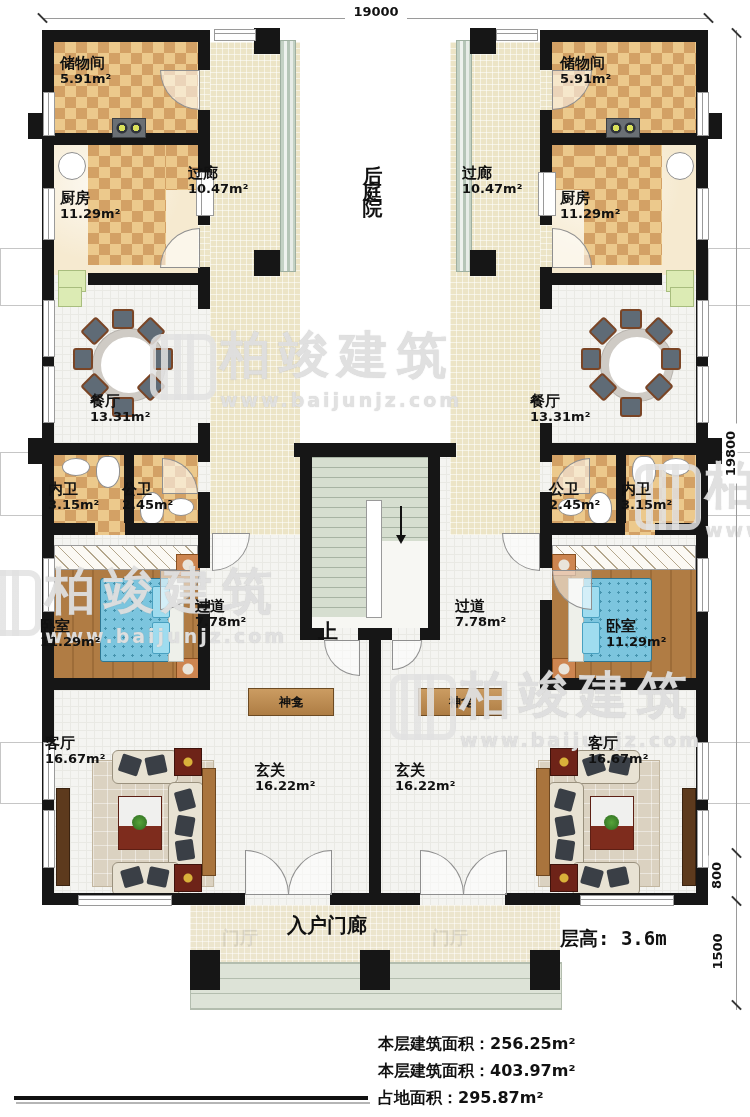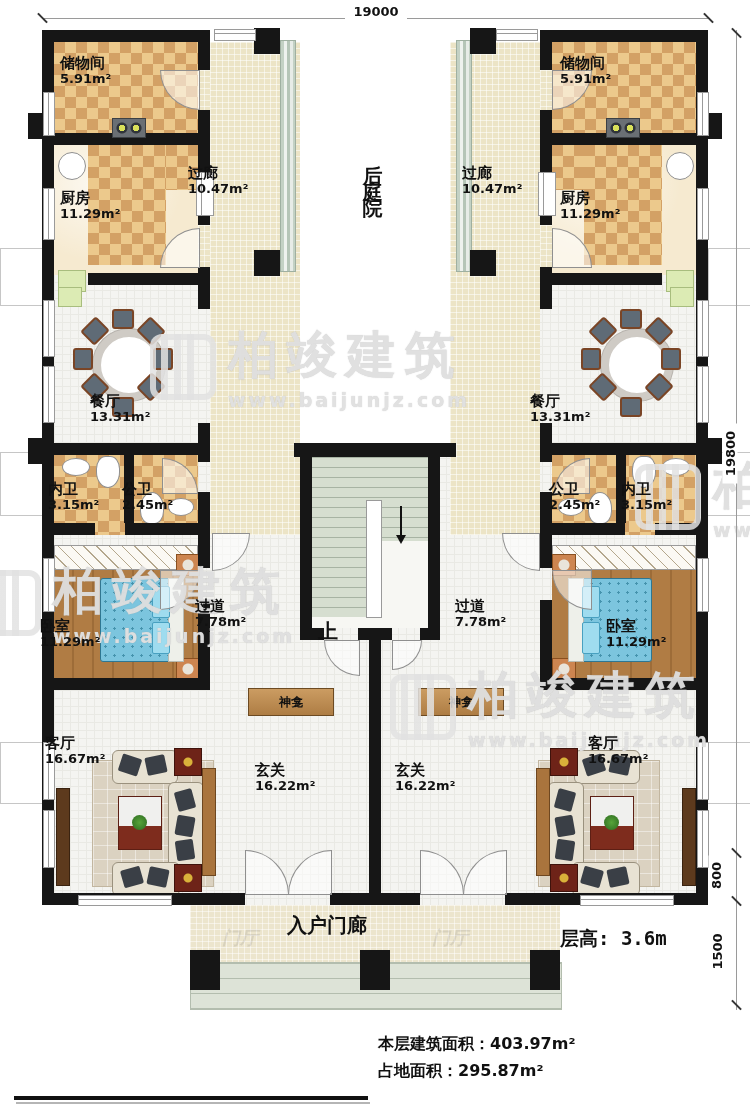--- a/index.html
+++ b/index.html
@@ -33,21 +33,21 @@
   .win{position:absolute;background:linear-gradient(90deg,#fff 0 4px,#9a9a9a 4px 5px,#fff 5px);border:1px solid #9a9a9a;z-index:44;}
   .winh{position:absolute;background:linear-gradient(180deg,#fff 0 3px,#9a9a9a 3px 4px,#fff 4px);border:1px solid #9a9a9a;z-index:44;}
   .gapfill{position:absolute;z-index:42;}
   .arc{position:absolute;background:rgba(255,255,255,.55);border:1px solid #8f8f8f;z-index:45;}
   .outbox{position:absolute;border:1px solid #c6c6c6;background:#fff;z-index:0;}
   .rlabel{position:absolute;text-align:left;z-index:60;line-height:1.12;}
   .rlabel .nm{font-weight:bold;font-size:15px;}
   .rlabel .ar{font-weight:bold;font-size:13px;}
   .biglab{position:absolute;font-weight:bold;font-size:20px;z-index:60;}
   .vlabel{position:absolute;writing-mode:vertical-rl;letter-spacing:16px;font-weight:bold;font-size:20px;z-index:60;}
-  .ghost{position:absolute;font-weight:bold;font-size:18px;color:rgba(90,90,90,.14);z-index:61;font-style:italic;}
+  .ghost{position:absolute;font-weight:bold;font-size:18px;color:rgba(90,90,90,.14);z-index:61;}
   .chair{position:absolute;width:18px;height:16px;background:#5f6b76;border:2px solid #7a4526;border-radius:3px;z-index:12;}
   .dtable{position:absolute;width:56px;height:56px;border-radius:50%;background:#fff;border:8px solid #cfcbc5;box-shadow:0 0 0 1px #b7b3ad;z-index:11;}
   .bed{position:absolute;background-color:#7cc5de;border:1px solid #2e7691;border-radius:3px;
        background-image:radial-gradient(#4593ad 1px,transparent 1.4px);background-size:9px 9px;z-index:10;}
   .pillow{position:absolute;background:#9fdcef;border:1px solid #48a0c0;border-radius:2px;z-index:12;}
   .headb{position:absolute;background:#eef0ea;border:1px solid #b9bbb2;z-index:11;}
   .nstand{position:absolute;background:#cd8550;border:1px solid #8a5020;z-index:10;
           background-image:radial-gradient(circle at 50% 50%,#e9e4da 0 5px,transparent 6px);}
   .rug{position:absolute;background-color:#dbd2c1;border:1px solid #c2b6a0;z-index:9;
        background-image:linear-gradient(rgba(255,255,255,.45) 1px,transparent 1px),linear-gradient(90deg,rgba(255,255,255,.45) 1px,transparent 1px);
@@ -63,21 +63,21 @@
            display:flex;align-items:center;justify-content:center;}
   .console span{font-size:12px;font-weight:bold;color:#111;}
   .fix{position:absolute;background:#fff;border:1px solid #8f8f8f;z-index:12;}
   .stove{position:absolute;background:#6a6f74;border:1px solid #3c4044;z-index:42;
          background-image:radial-gradient(circle at 28% 50%,#d9e05a 0 3px,#30343a 3px 5px,transparent 6px),
                           radial-gradient(circle at 72% 50%,#d9e05a 0 3px,#30343a 3px 5px,transparent 6px);}
   .divid{position:absolute;background:#fff;border:1px solid #9a9a9a;z-index:9;}
   .arrowline{position:absolute;background:#111;z-index:10;}
   .tri{position:absolute;width:0;height:0;border-left:5px solid transparent;border-right:5px solid transparent;border-top:9px solid #111;z-index:10;}
   .greenbox{position:absolute;background:#dcebb4;border:1px solid #a8bd7e;z-index:43;}
-  .wm{position:absolute;display:flex;align-items:center;gap:12px;z-index:55;pointer-events:none;}
+  .wm{position:absolute;display:flex;align-items:center;gap:4px;z-index:55;pointer-events:none;}
   .wmlogo{width:54px;height:54px;border:6px solid rgba(226,226,226,.85);border-radius:12px;
           background:linear-gradient(90deg,transparent 0 5px,rgba(226,226,226,.85) 5px 12px,transparent 12px 18px,
                      rgba(226,226,226,.85) 18px 25px,transparent 25px 31px,rgba(226,226,226,.85) 31px 38px,transparent 38px);}
   .wmtxt{font-size:50px;font-weight:bold;color:rgba(226,226,226,.9);letter-spacing:9px;text-shadow:0 0 1px rgba(150,150,150,.55);white-space:nowrap;}
   .wmurl{font-size:19px;font-weight:bold;color:rgba(226,226,226,.95);letter-spacing:3px;text-shadow:0 0 1px rgba(150,150,150,.5);white-space:nowrap;}
   .dimline{position:absolute;background:#9a9a9a;z-index:70;}
   .dimtick{position:absolute;width:13px;height:2px;background:#333;transform:rotate(45deg);z-index:71;}
   .dimlab{position:absolute;background:#fff;font-weight:bold;font-size:13px;text-align:center;z-index:72;}
   .rot{transform:rotate(-90deg);}
   .fh{position:absolute;font-weight:bold;font-size:19px;z-index:72;font-family:"DejaVu Sans Mono","Liberation Mono",monospace;}
@@ -445,17 +445,18 @@
   <div class="dimtick" style="left:730px;top:900px;"></div>
   <div class="dimtick" style="left:730px;top:1004px;"></div>
   <div class="dimlab rot" style="left:700px;top:446px;width:60px;">19800</div>
   <div class="dimlab rot" style="left:696px;top:868px;width:40px;">800</div>
   <div class="dimlab rot" style="left:692px;top:944px;width:50px;">1500</div>
   <div class="fh" style="left:560px;top:926px;">层高: 3.6m</div>
 
   <div class="uline1"></div>
   <div class="uline2"></div>
   <div class="stats">
+    <div class="row"><span>本层建筑面积：</span><span>256.25m²</span></div>
     <div class="row"><span>本层建筑面积：</span><span>403.97m²</span></div>
     <div class="row"><span>占地面积：</span><span>295.87m²</span></div>
   </div>
 
 </div>
 
 </body></html>

